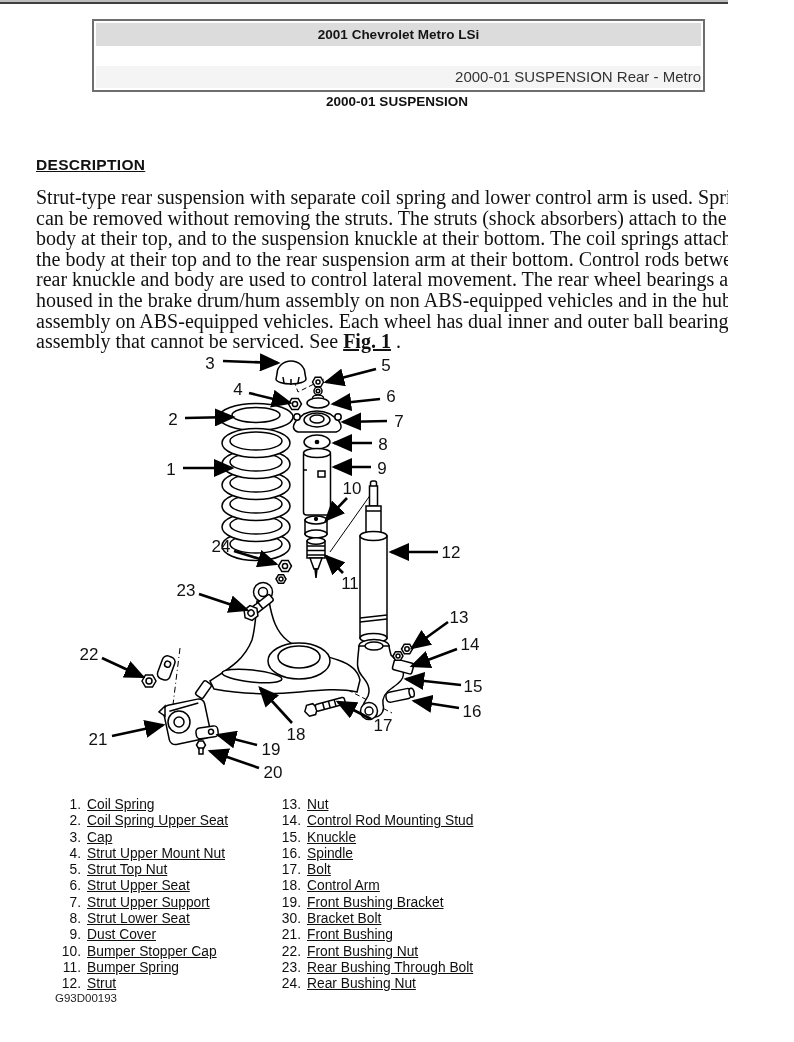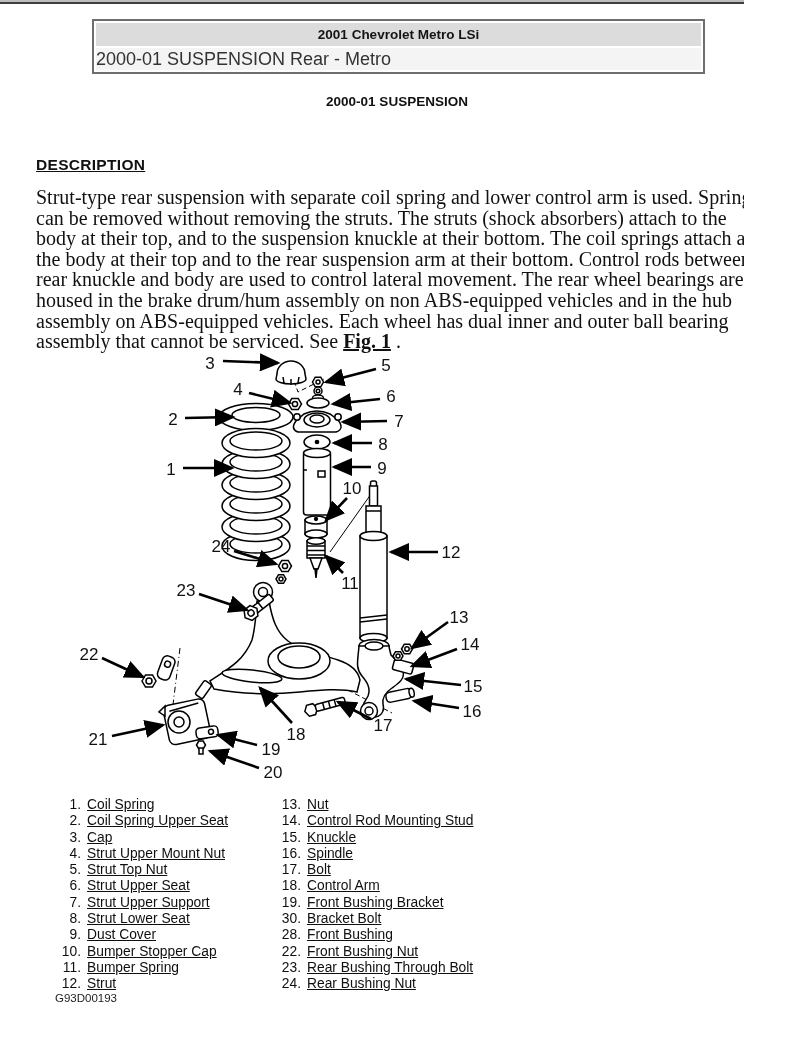--- a/index.html
+++ b/index.html
@@ -1,28 +1,28 @@
 <!DOCTYPE html>
 <html><head>
 <meta charset="utf-8">
 <style>
   html,body{margin:0;padding:0;background:#ffffff;}
   .page{position:relative;width:728px;height:1042px;background:#ffffff;overflow:hidden;
-        font-family:"Liberation Sans",sans-serif;color:#1a1a1a;padding-left:16px;}
+        font-family:"Liberation Sans",sans-serif;color:#1a1a1a;}
   .edge-top-light{position:absolute;left:0;top:0;width:794px;height:2px;background:#bdbdbd;}
   .edge-top-dark{position:absolute;left:0;top:2px;width:794px;height:2px;background:#3f3f3f;}
   .edge-right-dark{position:absolute;left:787px;top:0;width:2px;height:1042px;background:#3f3f3f;}
   .edge-right-light{position:absolute;left:789px;top:0;width:5px;height:1042px;background:#ababab;}
 
   .header-box{position:absolute;left:92px;top:19px;width:613px;border:2px solid #6e6e6e;
               background:#ffffff;padding:2px;box-sizing:border-box;}
   .header-row1{background:#dcdcdc;height:23px;line-height:23px;text-align:center;
                font-size:13.5px;font-weight:bold;color:#141414;}
-  .header-row2{background:#f4f4f4;height:22px;line-height:22px;text-align:left;
-               font-size:18px;color:#333;margin-top:2px;}
+  .header-row2{background:#f4f4f4;height:22px;line-height:22px;text-align:right;
+               font-size:15px;color:#333;margin-top:20px;}
 
   .mini-scrollbar{position:absolute;left:751px;top:20px;width:10px;height:52px;
                   border:1px solid #8a8a8a;background:#fbfbfb;box-sizing:border-box;}
   .mini-scrollbar .thumb{width:100%;height:55%;background:#d9d9d9;border-bottom:1px solid #9a9a9a;}
 
   .section-title{position:absolute;left:0;top:94px;width:794px;text-align:center;
                  font-size:13.5px;font-weight:bold;color:#111;}
   .section-subtitle{position:absolute;left:0;top:124px;width:794px;text-align:center;
                     font-size:13px;font-weight:bold;color:#111;}
   .desc-heading{position:absolute;left:36px;top:156px;font-size:15.5px;font-weight:bold;
@@ -392,21 +392,21 @@
       </div>
       <div class="part-row">
         <span class="part-num">19.</span>
         <span class="part-label">Front Bushing Bracket</span>
       </div>
       <div class="part-row">
         <span class="part-num">30.</span>
         <span class="part-label">Bracket Bolt</span>
       </div>
       <div class="part-row">
-        <span class="part-num">28.</span>
+        <span class="part-num">21.</span>
         <span class="part-label">Front Bushing</span>
       </div>
       <div class="part-row">
         <span class="part-num">22.</span>
         <span class="part-label">Front Bushing Nut</span>
       </div>
       <div class="part-row">
         <span class="part-num">23.</span>
         <span class="part-label">Rear Bushing Through Bolt</span>
       </div>

